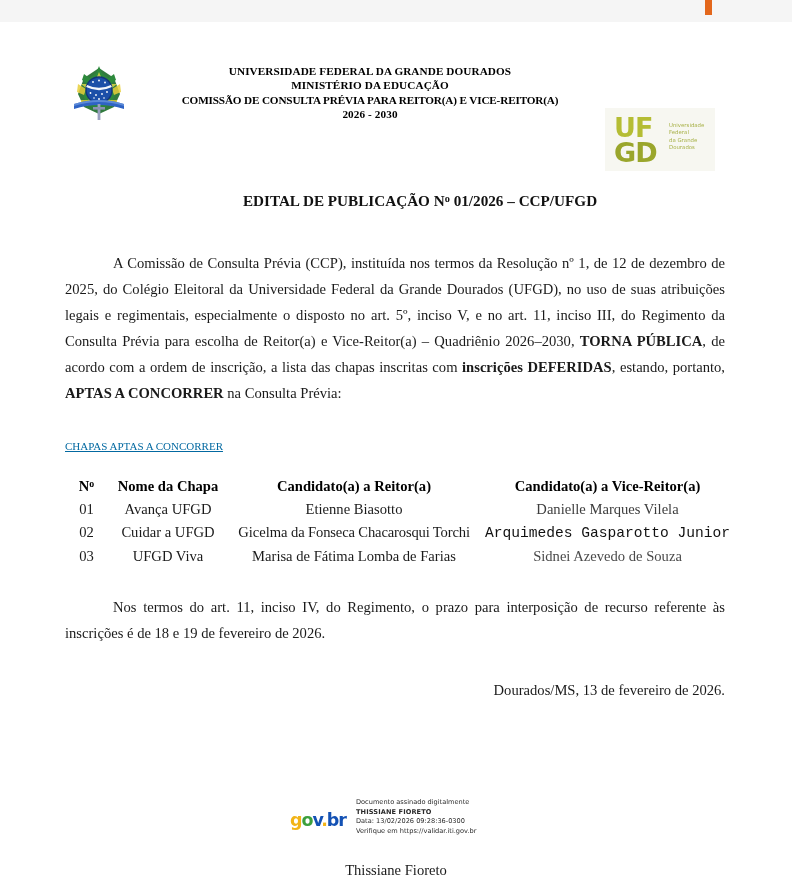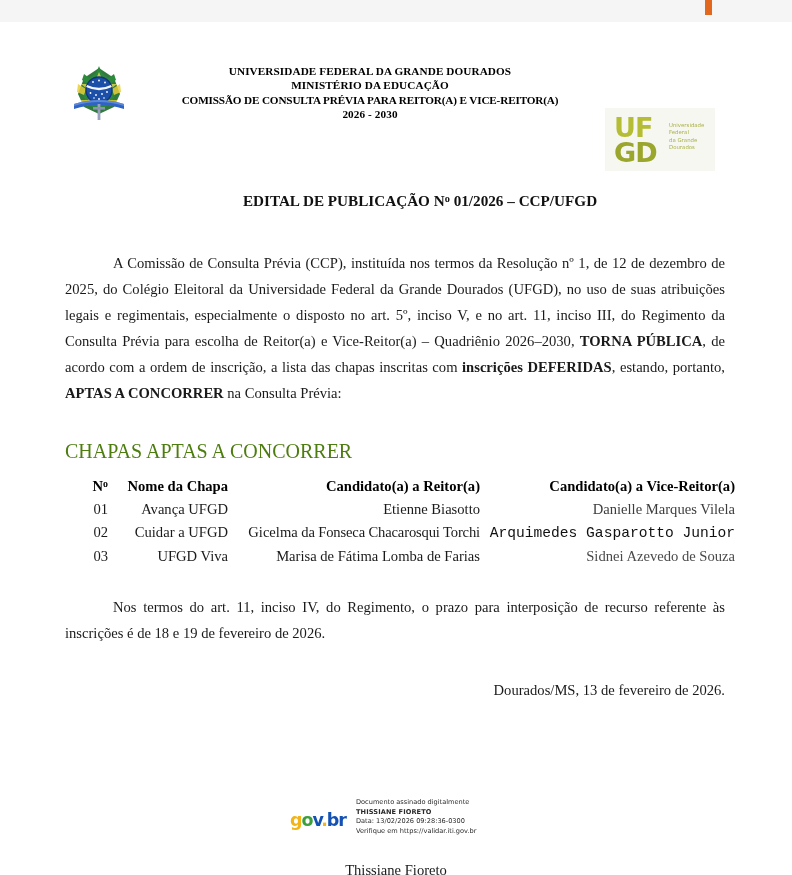--- a/index.html
+++ b/index.html
@@ -132,33 +132,34 @@
   #para-main .indent { display: inline-block; width: 48px; }
   #para-recurso { top: 572px; }
   #para-recurso .indent { display: inline-block; width: 48px; }
   .b { font-weight: bold; }
 
   
   #chapas-heading {
     position: absolute;
     top: 418px;
     left: 65px;
-    font-size: 20px;
-    color: #4d7c0f;
+    font-size: 11px;
+    color: #0369a1;
+    text-decoration: underline;
   }
   #chapas-table {
     position: absolute;
     top: 450px;
     left: 65px;
     width: 670px;
     border-collapse: collapse;
   }
   #chapas-table th,
   #chapas-table td {
-    text-align: right;
+    text-align: center;
     padding: 0;
     font-size: 14.6px;
     line-height: 23px;
     vertical-align: baseline;
     white-space: nowrap;
   }
   #chapas-table th {
     font-weight: bold;
     color: #000;
   }

